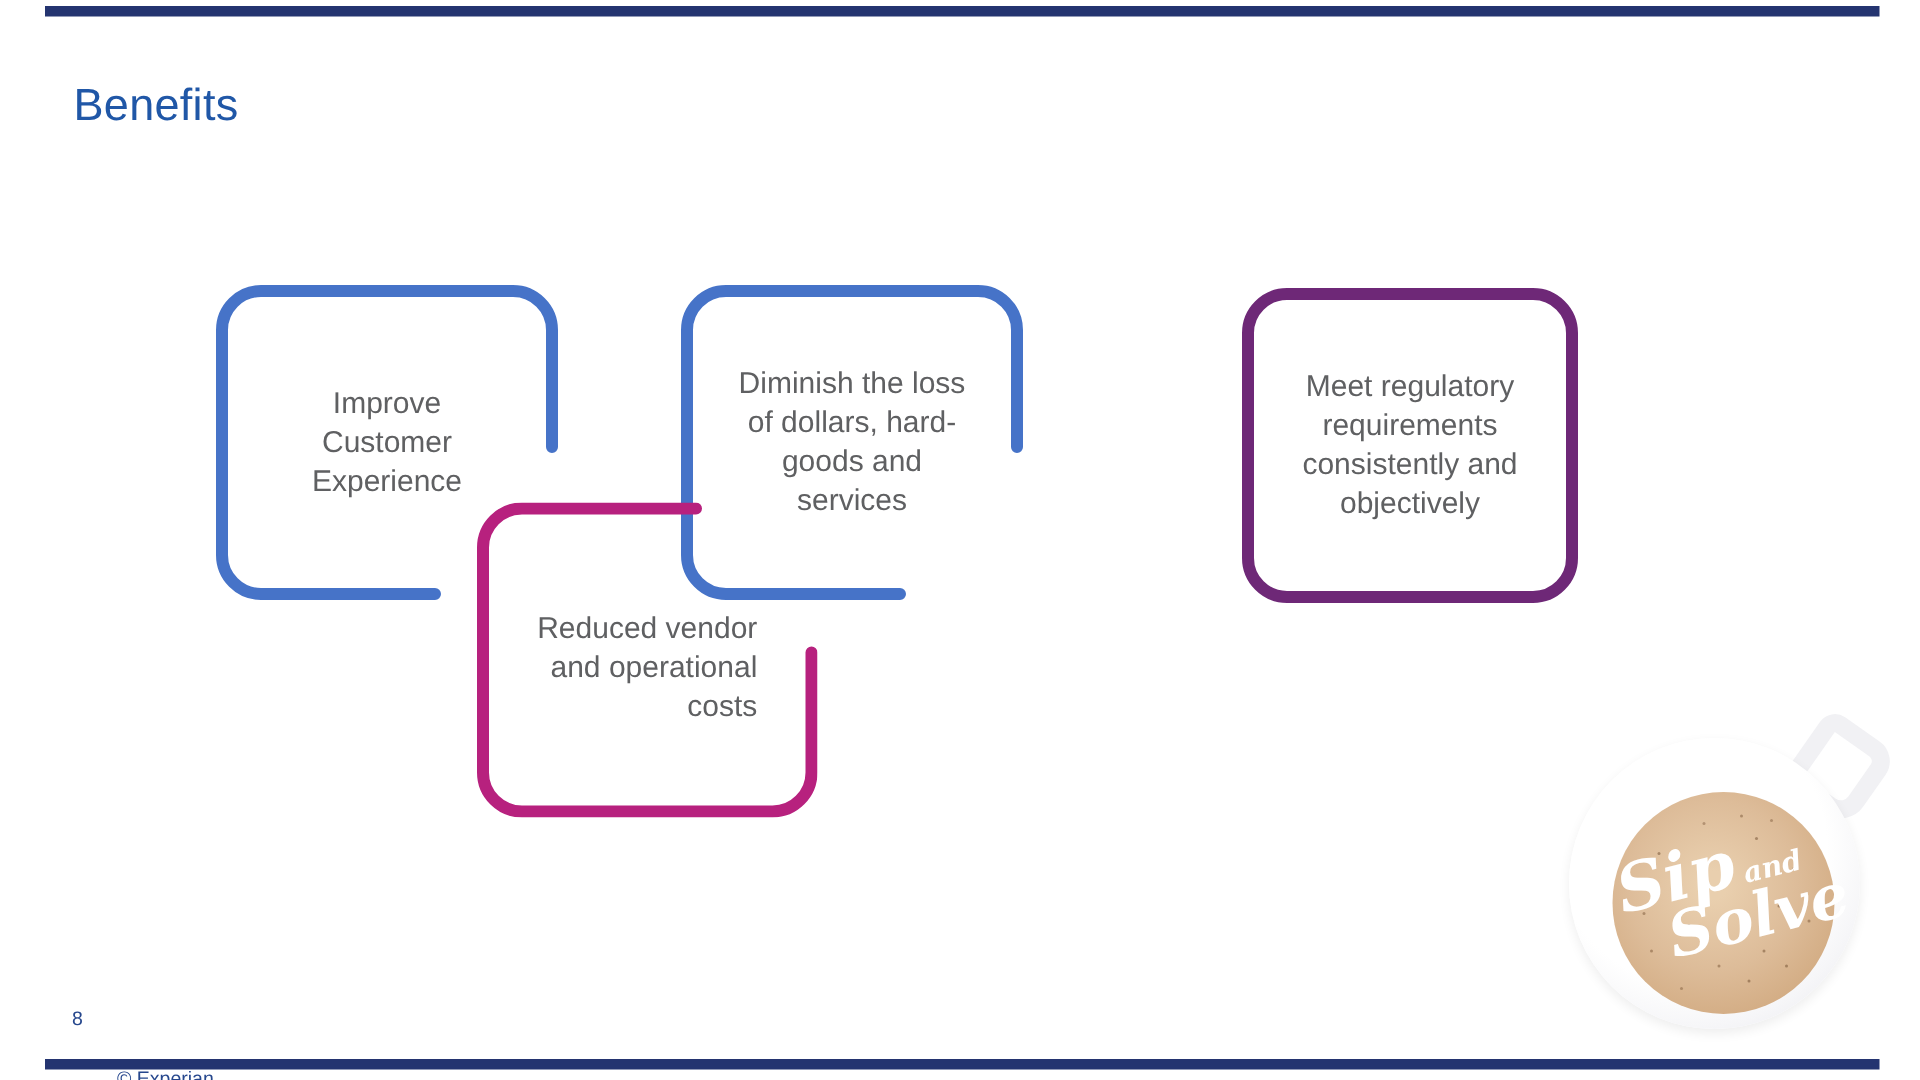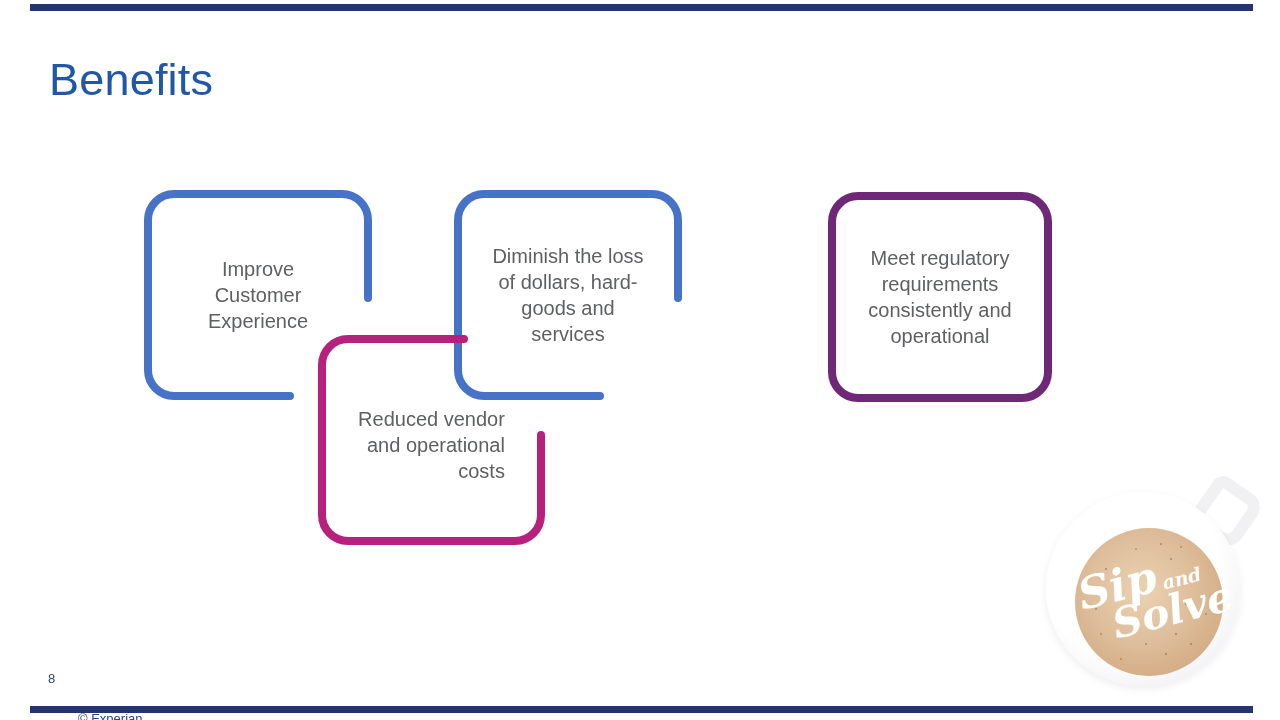--- a/index.html
+++ b/index.html
@@ -6,21 +6,21 @@
   .slide {
     position:relative; width:1280px; height:720px; background:#ffffff;
     overflow:hidden; font-family:"Liberation Sans", sans-serif;
   }
   .accent-bar { position:absolute; left:30px; width:1223px; height:7px; background:#243470; }
   .accent-bar.top { top:4px; }
   .accent-bar.bottom { top:706px; }
 
   .title {
     position:absolute; left:49px; top:54px;
-    font-size:45px; color:#2057A7; letter-spacing:0.2px;
+    font-size:30px; color:#2057A7; letter-spacing:0.2px;
   }
 
   .box { position:absolute; }
   .box svg { position:absolute; left:0; top:0; }
   .box .label {
     position:absolute; left:0; top:0; right:0; bottom:0;
     display:flex; align-items:center; justify-content:center;
     text-align:center; white-space:pre-line;
     font-size:20px; line-height:26px; color:#5F6062;
   }
@@ -104,21 +104,21 @@
 services</div>
   </div>
 
   <div class="box" id="box3">
     <svg width="224" height="210" viewBox="0 0 224 210">
       <rect x="4" y="4" width="216" height="202" rx="26" fill="none" stroke="#6E2877" stroke-width="8"></rect>
     </svg>
     <div class="label">Meet regulatory
 requirements
 consistently and
-operational</div>
+objectively</div>
   </div>
 
   <div class="box" id="box4">
     <svg width="227" height="210" viewBox="0 0 227 210">
       <path d="M 146 4 H 30 A 26 26 0 0 0 4 30 V 180 A 26 26 0 0 0 30 206 H 197 A 26 26 0 0 0 223 180 V 100" fill="none" stroke="#B7217E" stroke-width="8" stroke-linecap="round"></path>
     </svg>
     <div class="label">Reduced vendor
 and operational
 costs</div>
   </div>

